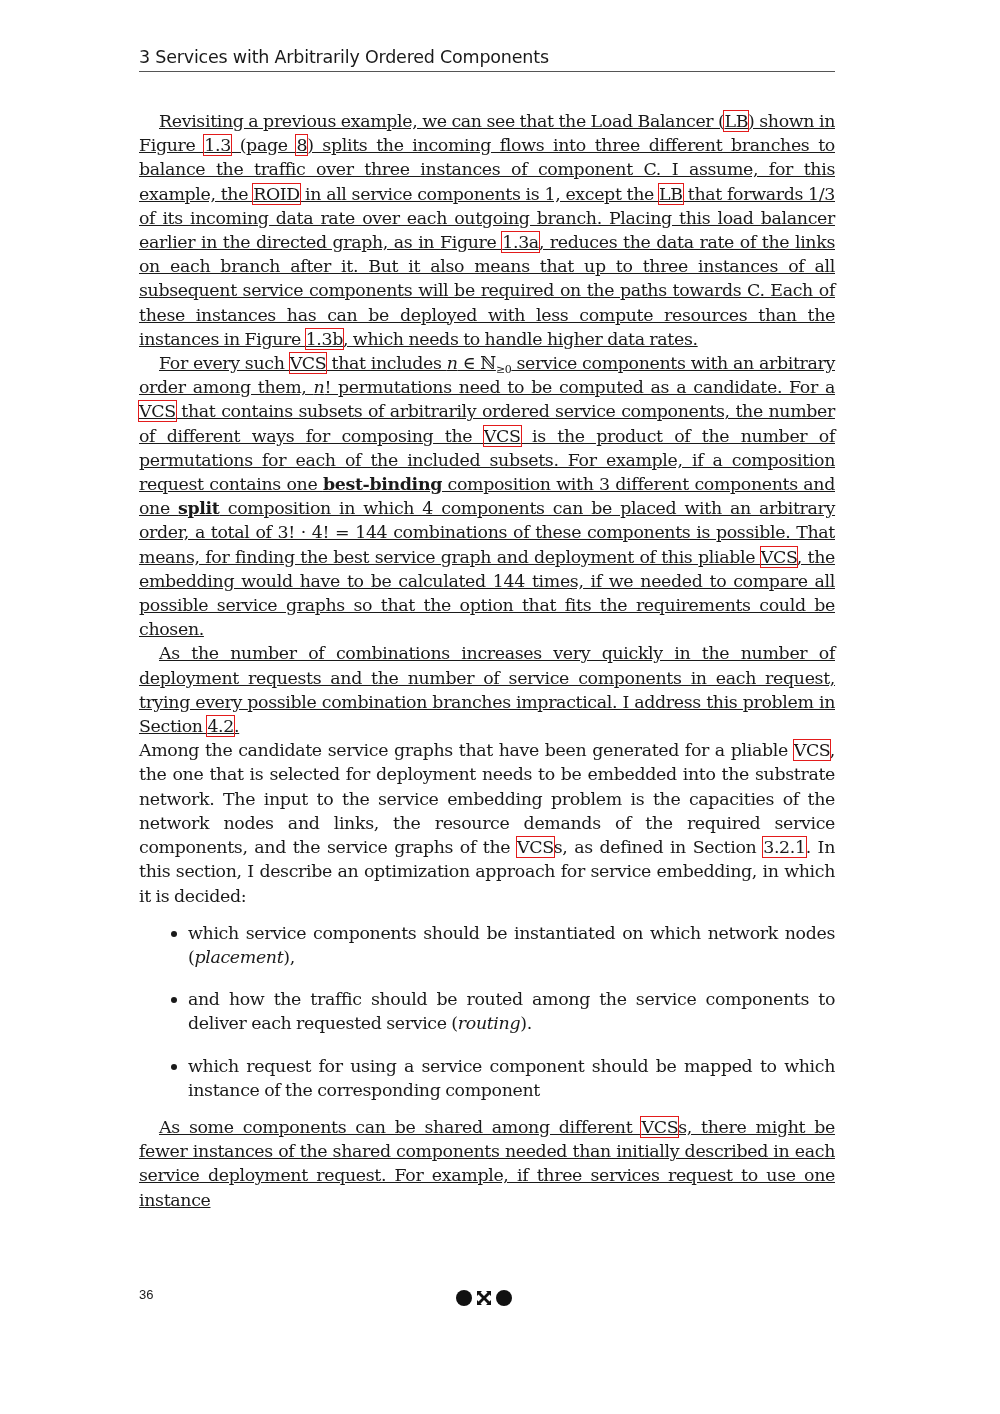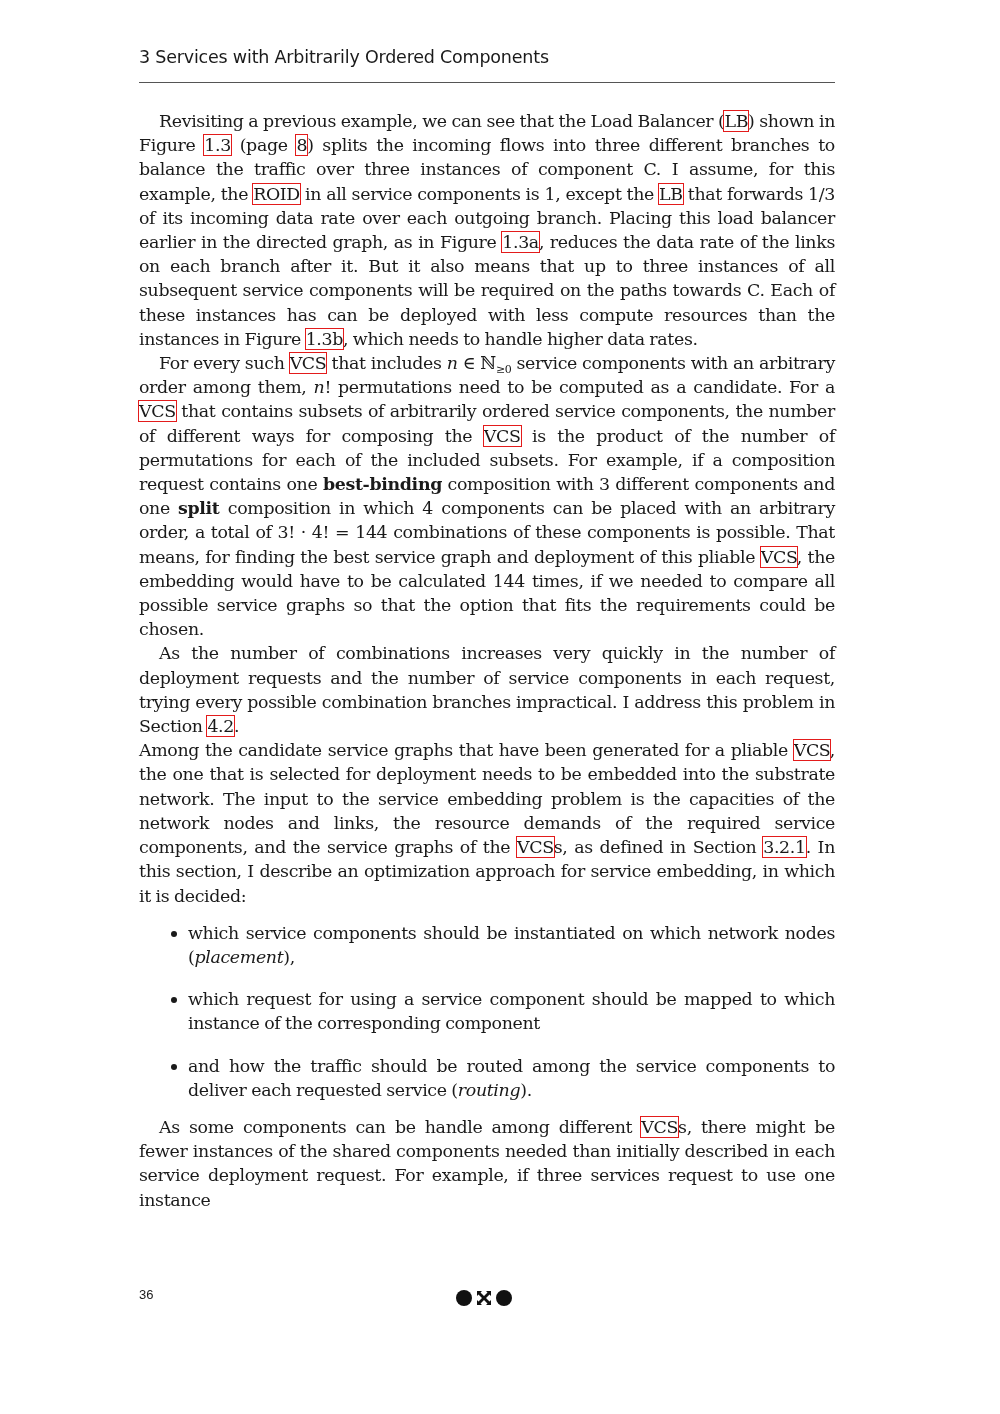--- a/index.html
+++ b/index.html
@@ -1,28 +1,28 @@
 <!DOCTYPE html>
 <html><head>
 <meta charset="utf-8">
 <style>
   html, body { margin: 0; padding: 0; background: #ffffff; }
   body { width: 1000px; height: 1414px; position: relative; overflow: hidden; color: #1a1a1a; }
   .header {
     position: absolute; left: 139px; top: 46px; width: 696px;
     font-family: "DejaVu Sans", sans-serif; font-size: 17.5px; letter-spacing: -0.2px;
-    border-bottom: 1px solid #555; padding-bottom: 14px; line-height: 22px;
+    border-bottom: 1px solid #555; padding-bottom: 3px; line-height: 22px;
   }
   .content {
     position: absolute; left: 139px; top: 109px; width: 696px;
     font-family: "DejaVu Serif", serif; font-size: 17.4px; line-height: 24.2px;
     text-align: justify; letter-spacing: -0.35px; word-spacing: -0.5px;
   }
   .content p { margin: 0; }
-  .indent { text-indent: 20px; }
+  .indent { text-indent: 20px; text-decoration: underline; }
   .ref {
     outline: 1.5px solid #e31b1b; outline-offset: 0px; color: inherit;
     text-decoration: none; cursor: pointer;
   }
   .section-title {
     font-family: "DejaVu Sans", sans-serif; font-weight: bold; font-size: 22px;
     margin: 31px 0 13px 0; line-height: 30px; letter-spacing: -0.3px;
   }
   .section-title .num { margin-right: 9px; }
   ul.bullets { list-style: none; margin: 13px 0 13px 0; padding: 0 0 0 49px; }
@@ -54,25 +54,25 @@
 
   <p class="indent"><span>For every such </span><a class="ref">VCS</a><span> that includes </span><i>n</i><span> ∈ ℕ</span><sub>≥0</sub><span> service components with an arbitrary order among them, </span><i>n</i><span>! permutations need to be computed as a candidate. For a </span><a class="ref">VCS</a><span> that contains subsets of arbitrarily ordered service components, the number of different ways for composing the </span><a class="ref">VCS</a><span> is the product of the number of permutations for each of the included subsets.  For example, if a composition request contains one </span><b>best-binding</b><span> composition with 3 different components and one </span><b>split</b><span> composition in which 4 components can be placed with an arbitrary order, a total of 3! · 4! = 144 combinations of these components is possible.  That means, for finding the best service graph and deployment of this pliable </span><a class="ref">VCS</a><span>, the embedding would have to be calculated 144 times, if we needed to compare all possible service graphs so that the option that fits the requirements could be chosen.</span></p>
 
   <p class="indent"><span>As the number of combinations increases very quickly in the number of deployment requests and the number of service components in each request, trying every possible combination branches impractical. I address this problem in Section </span><a class="ref">4.2</a><span>.</span></p>
 
 
   <p><span>Among the candidate service graphs that have been generated for a pliable </span><a class="ref">VCS</a><span>, the one that is selected for deployment needs to be embedded into the substrate network.  The input to the service embedding problem is the capacities of the network nodes and links, the resource demands of the required service components, and the service graphs of the </span><a class="ref">VCS</a><span>s, as defined in Section </span><a class="ref">3.2.1</a><span>. In this section, I describe an optimization approach for service embedding, in which it is decided:</span></p>
 
   <ul class="bullets">
     <li><span class="dot"></span><span>which service components should be instantiated on which network nodes (</span><i>placement</i><span>),</span></li>
+    <li><span class="dot"></span><span>and how the traffic should be routed among the service components to deliver each requested service (</span><i>routing</i><span>).</span></li>
     <li><span class="dot"></span><span>which request for using a service component should be mapped to which instance of the corresponding component</span></li>
-    <li><span class="dot"></span><span>and how the traffic should be routed among the service components to deliver each requested service (</span><i>routing</i><span>).</span></li>
   </ul>
 
-  <p class="indent"><span>As some components can be handle among different </span><a class="ref">VCS</a><span>s, there might be fewer instances of the shared components needed than initially described in each service deployment request.  For example, if three services request to use one instance</span></p>
+  <p class="indent"><span>As some components can be shared among different </span><a class="ref">VCS</a><span>s, there might be fewer instances of the shared components needed than initially described in each service deployment request.  For example, if three services request to use one instance</span></p>
 </div>
 
 <div class="footer-page">36</div>
 
 <div class="footer-logo">
   <span class="circle"></span>
   <svg width="16" height="16" viewBox="0 0 16 16">
     <path d="M1 1 L6 1 L4.5 2.5 L8 6 L11.5 2.5 L10 1 L15 1 L15 6 L13.5 4.5 L10 8 L13.5 11.5 L15 10 L15 15 L10 15 L11.5 13.5 L8 10 L4.5 13.5 L6 15 L1 15 L1 10 L2.5 11.5 L6 8 L2.5 4.5 L1 6 Z" fill="#111"></path>
   </svg>
   <span class="circle"></span>

